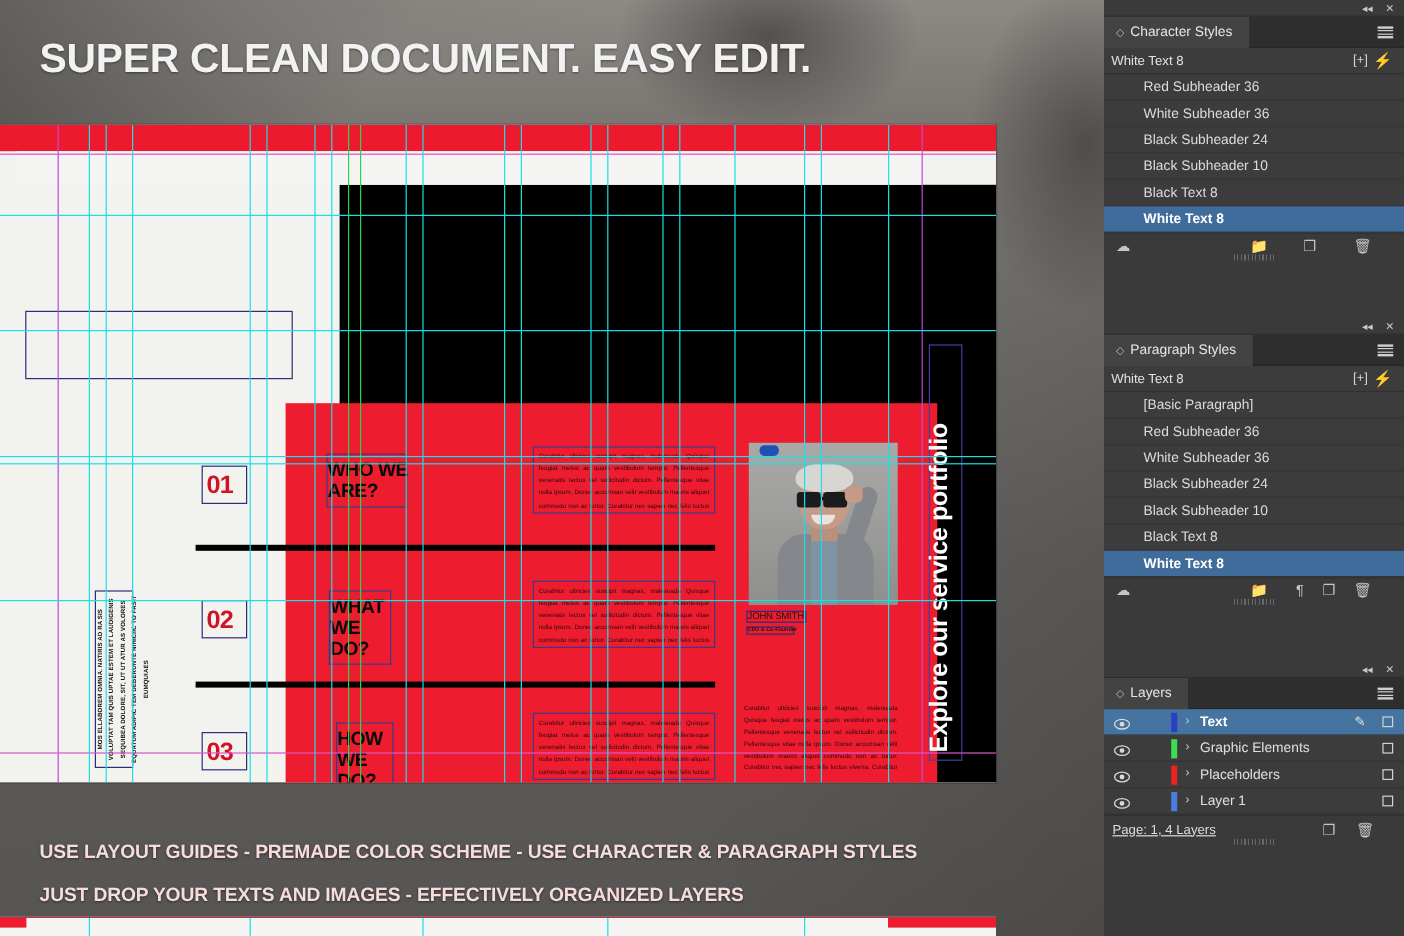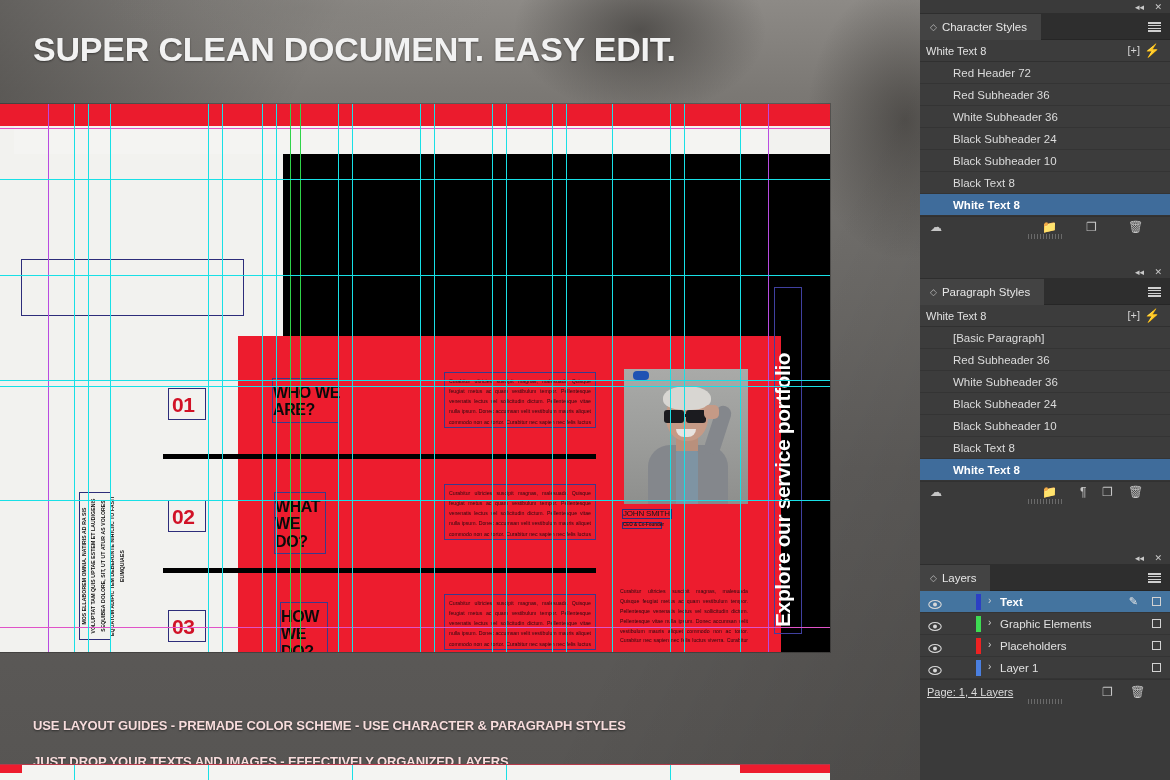--- a/index.html
+++ b/index.html
@@ -29,24 +29,23 @@
 
   
   .promo-head {
     position: absolute; left: 33px; top: 30px;
     font-size: 34px; font-weight: bold; letter-spacing: -0.2px;
     color: #f2f2f2; text-shadow: 0 1px 2px rgba(0,0,0,0.45);
     white-space: nowrap;
   }
   .promo-line {
     position: absolute; left: 33px;
-    font-size: 13px; font-weight: bold; letter-spacing: -0.1px;
+    font-size: 16px; font-weight: bold; letter-spacing: -0.1px;
     color: #f7dcdc; text-shadow: 0 1px 2px rgba(0,0,0,0.5);
     white-space: nowrap;
-    margin-top: 16px;
   }
   .promo-line.l1 { top: 702px; }
   .promo-line.l2 { top: 738px; }
 
   
   .doc {
     position: absolute; left: 0px; top: 104px;
     width: 830px; height: 548px;
     background: #f2f2ef;
     overflow: hidden;
@@ -496,23 +495,20 @@
             <i></i>
           </div>
       </div>
       <div class="panel-sub">
         <span class="cur">White Text 8</span>
         <span class="sub-ic ic-plusbox">[+]</span>
         <span class="sub-ic ic-bolt">⚡</span>
       </div>
       <div id="char-list">
           <div class="style-row">
-            <span class="nm">Red Header 72</span>
-          </div>
-          <div class="style-row">
             <span class="nm">Red Subheader 36</span>
           </div>
           <div class="style-row">
             <span class="nm">White Subheader 36</span>
           </div>
           <div class="style-row">
             <span class="nm">Black Subheader 24</span>
           </div>
           <div class="style-row">
             <span class="nm">Black Subheader 10</span>

